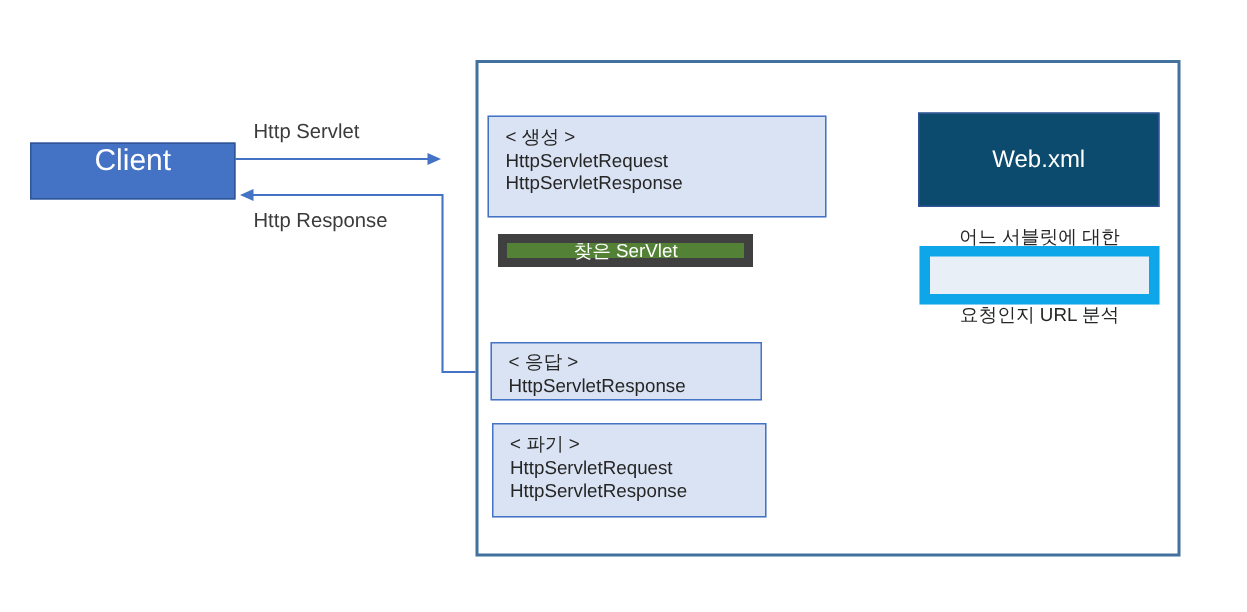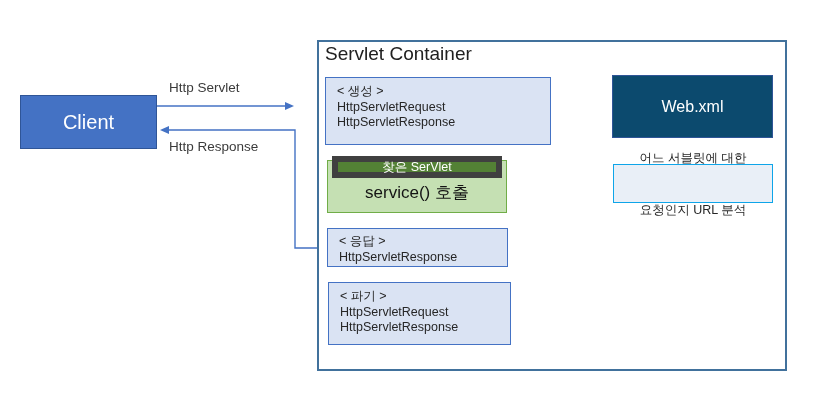--- a/index.html
+++ b/index.html
@@ -4,23 +4,23 @@
 <style>
   html,body{margin:0;padding:0;background:#ffffff;}
   .canvas{
     position:relative;width:831px;height:408px;background:#ffffff;overflow:hidden;
     font-family:"Liberation Sans","DejaVu Sans",sans-serif;color:#262626;
   }
   .abs{position:absolute;box-sizing:border-box;}
   svg.wires{position:absolute;left:0;top:0;width:831px;height:408px;pointer-events:none;}
 
   .client-box{
-    left:20px;top:95px;width:137px;height:54px;
+    left:20px;top:95px;width:137px;height:38px;
     background:#4472C4;border:1px solid #2F5597;
-    display:flex;align-items:center;justify-content:center;
+    display:flex;align-items:flex-start;justify-content:center;
     color:#ffffff;font-size:20px;
   }
   .flow-label{font-size:13.5px;color:#3b3b3b;white-space:nowrap;}
   .lbl-request{left:169px;top:80px;}
   .lbl-response{left:169px;top:139px;}
 
   .container-box{
     left:317px;top:40px;width:470px;height:331px;
     background:#ffffff;border:2px solid #41719C;
   }
@@ -49,21 +49,21 @@
   }
 
   .webxml-box{
     left:612px;top:75px;width:161px;height:63px;
     background:#0c4a6e;border:1px solid #2F5597;
     display:flex;align-items:center;justify-content:center;
     color:#ffffff;font-size:16px;
   }
   .url-box{
     left:613px;top:164px;width:160px;height:39px;
-    background:#E9EFF7;border:1px solid #0ea5e9;
+    background:#E9EFF7;border:7px solid #0ea5e9;
     display:flex;flex-direction:column;align-items:center;justify-content:center;
     font-size:12.5px;line-height:16px;color:#262626;text-align:center;gap:36px;
   }
 </style>
 </head>
 <body>
 
 <div class="canvas">
 
   <svg class="wires" viewBox="0 0 831 408" xmlns="http://www.w3.org/2000/svg">
@@ -89,31 +89,27 @@
   </svg>
 
   <div class="abs client-box">
     <span>Client</span>
   </div>
 
   <div class="abs flow-label lbl-request">Http Servlet</div>
   <div class="abs flow-label lbl-response">Http Response</div>
 
   <div class="abs container-box"></div>
-  <div class="abs container-title">Servlet Container</div>
 
   <div class="abs ltblue box-creation">
     <div>&lt; 생성 &gt;</div>
     <div>HttpServletRequest</div>
     <div>HttpServletResponse</div>
   </div>
 
-  <div class="abs green-body">
-    <span class="service-call">service() 호출</span>
-  </div>
   <div class="abs green-header">
     <span>찾은 SerVlet</span>
   </div>
 
   <div class="abs ltblue box-response">
     <div>&lt; 응답 &gt;</div>
     <div>HttpServletResponse</div>
   </div>
 
   <div class="abs ltblue box-destroy">

